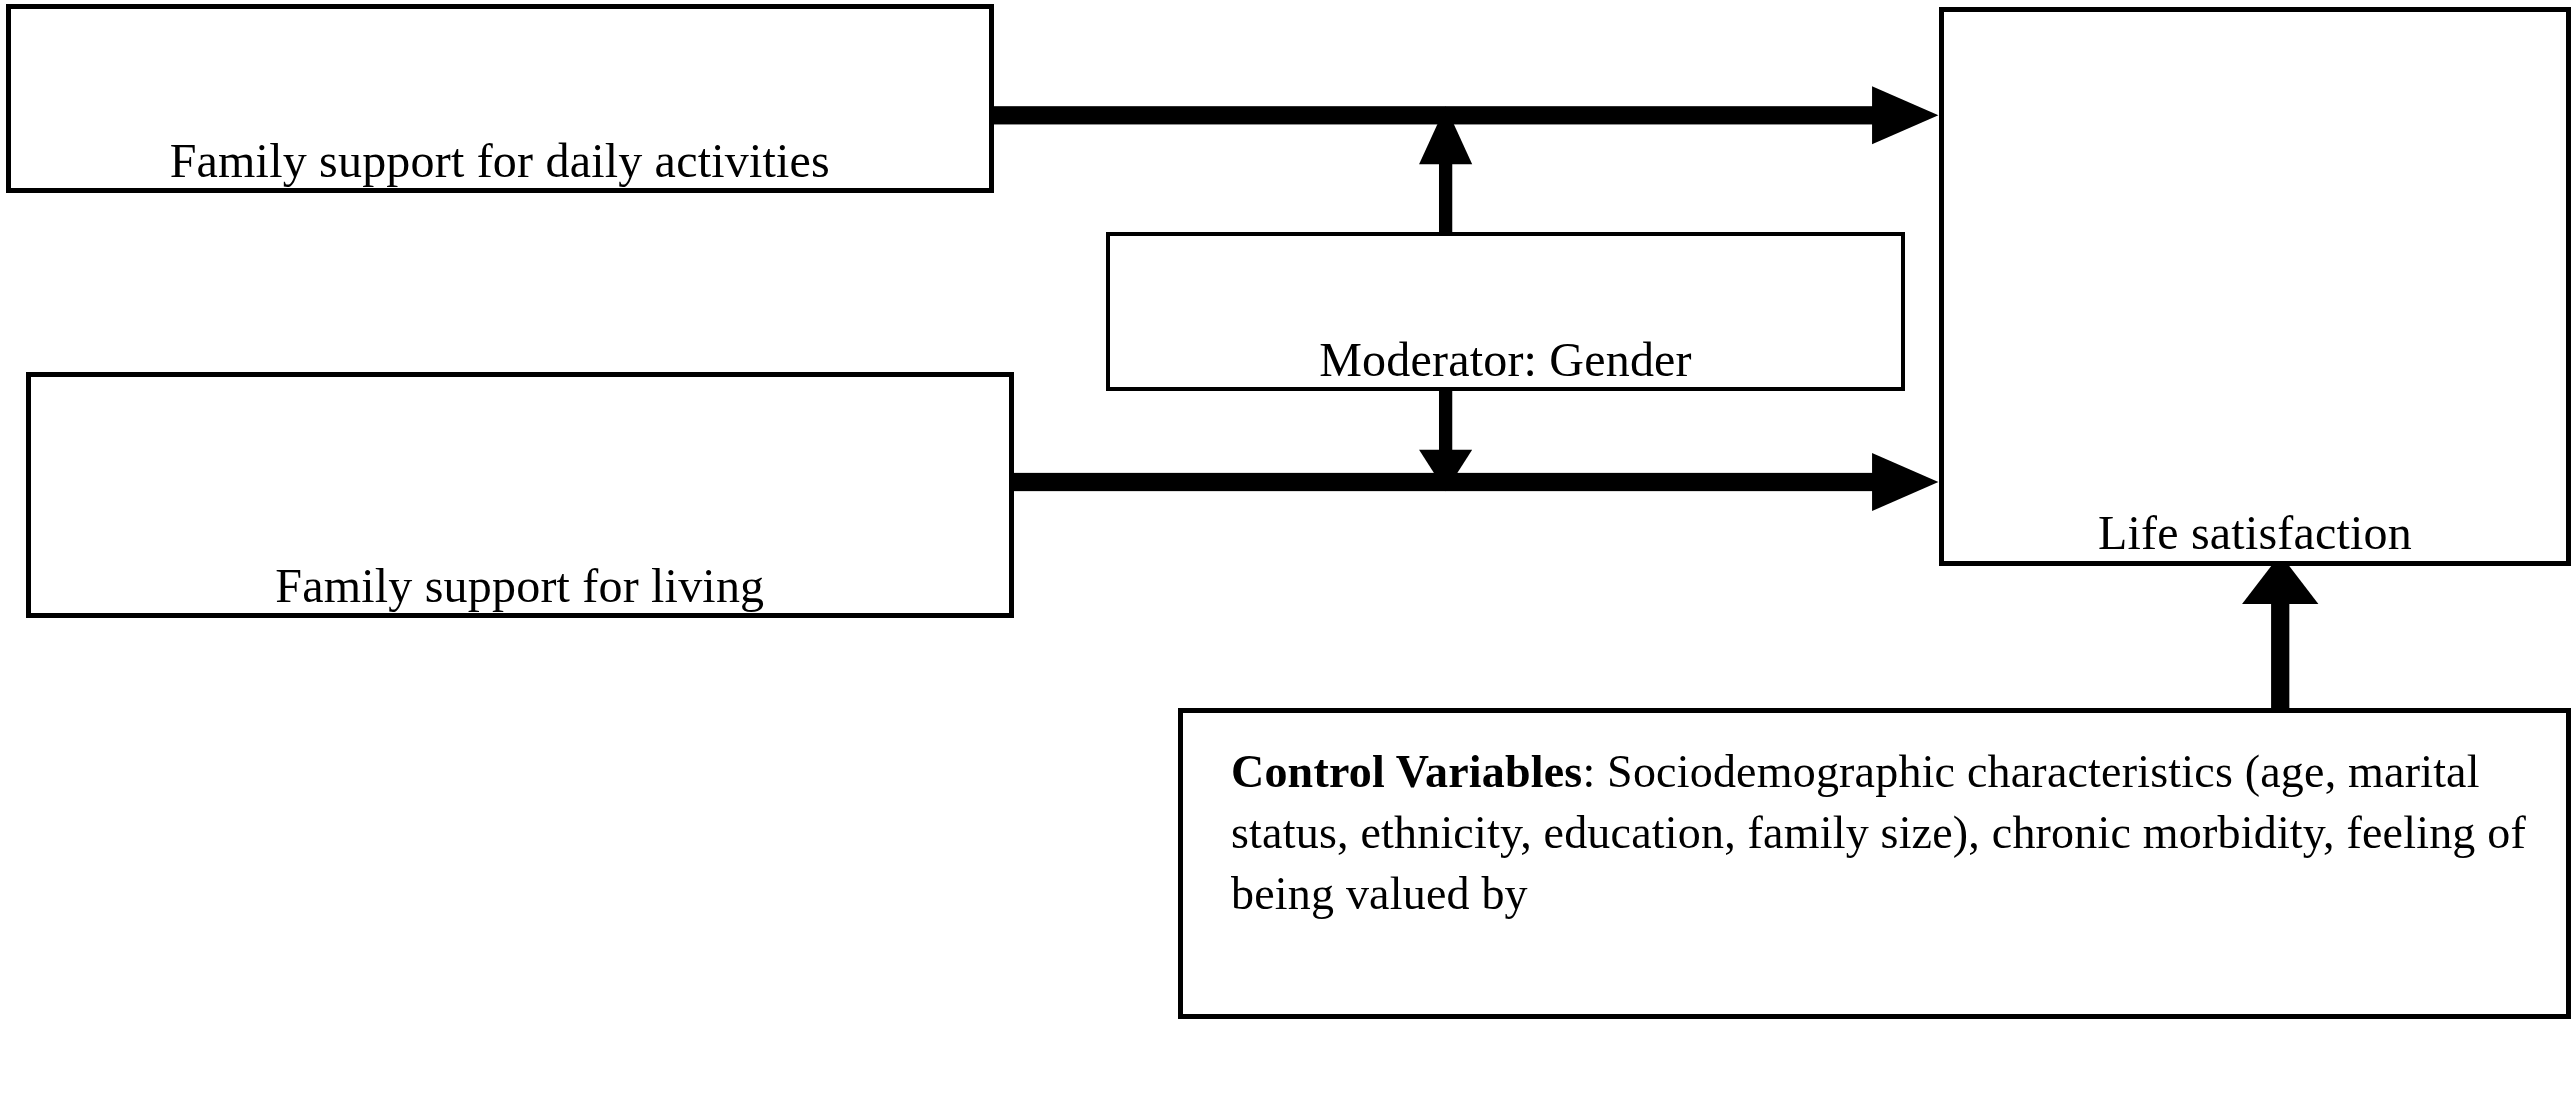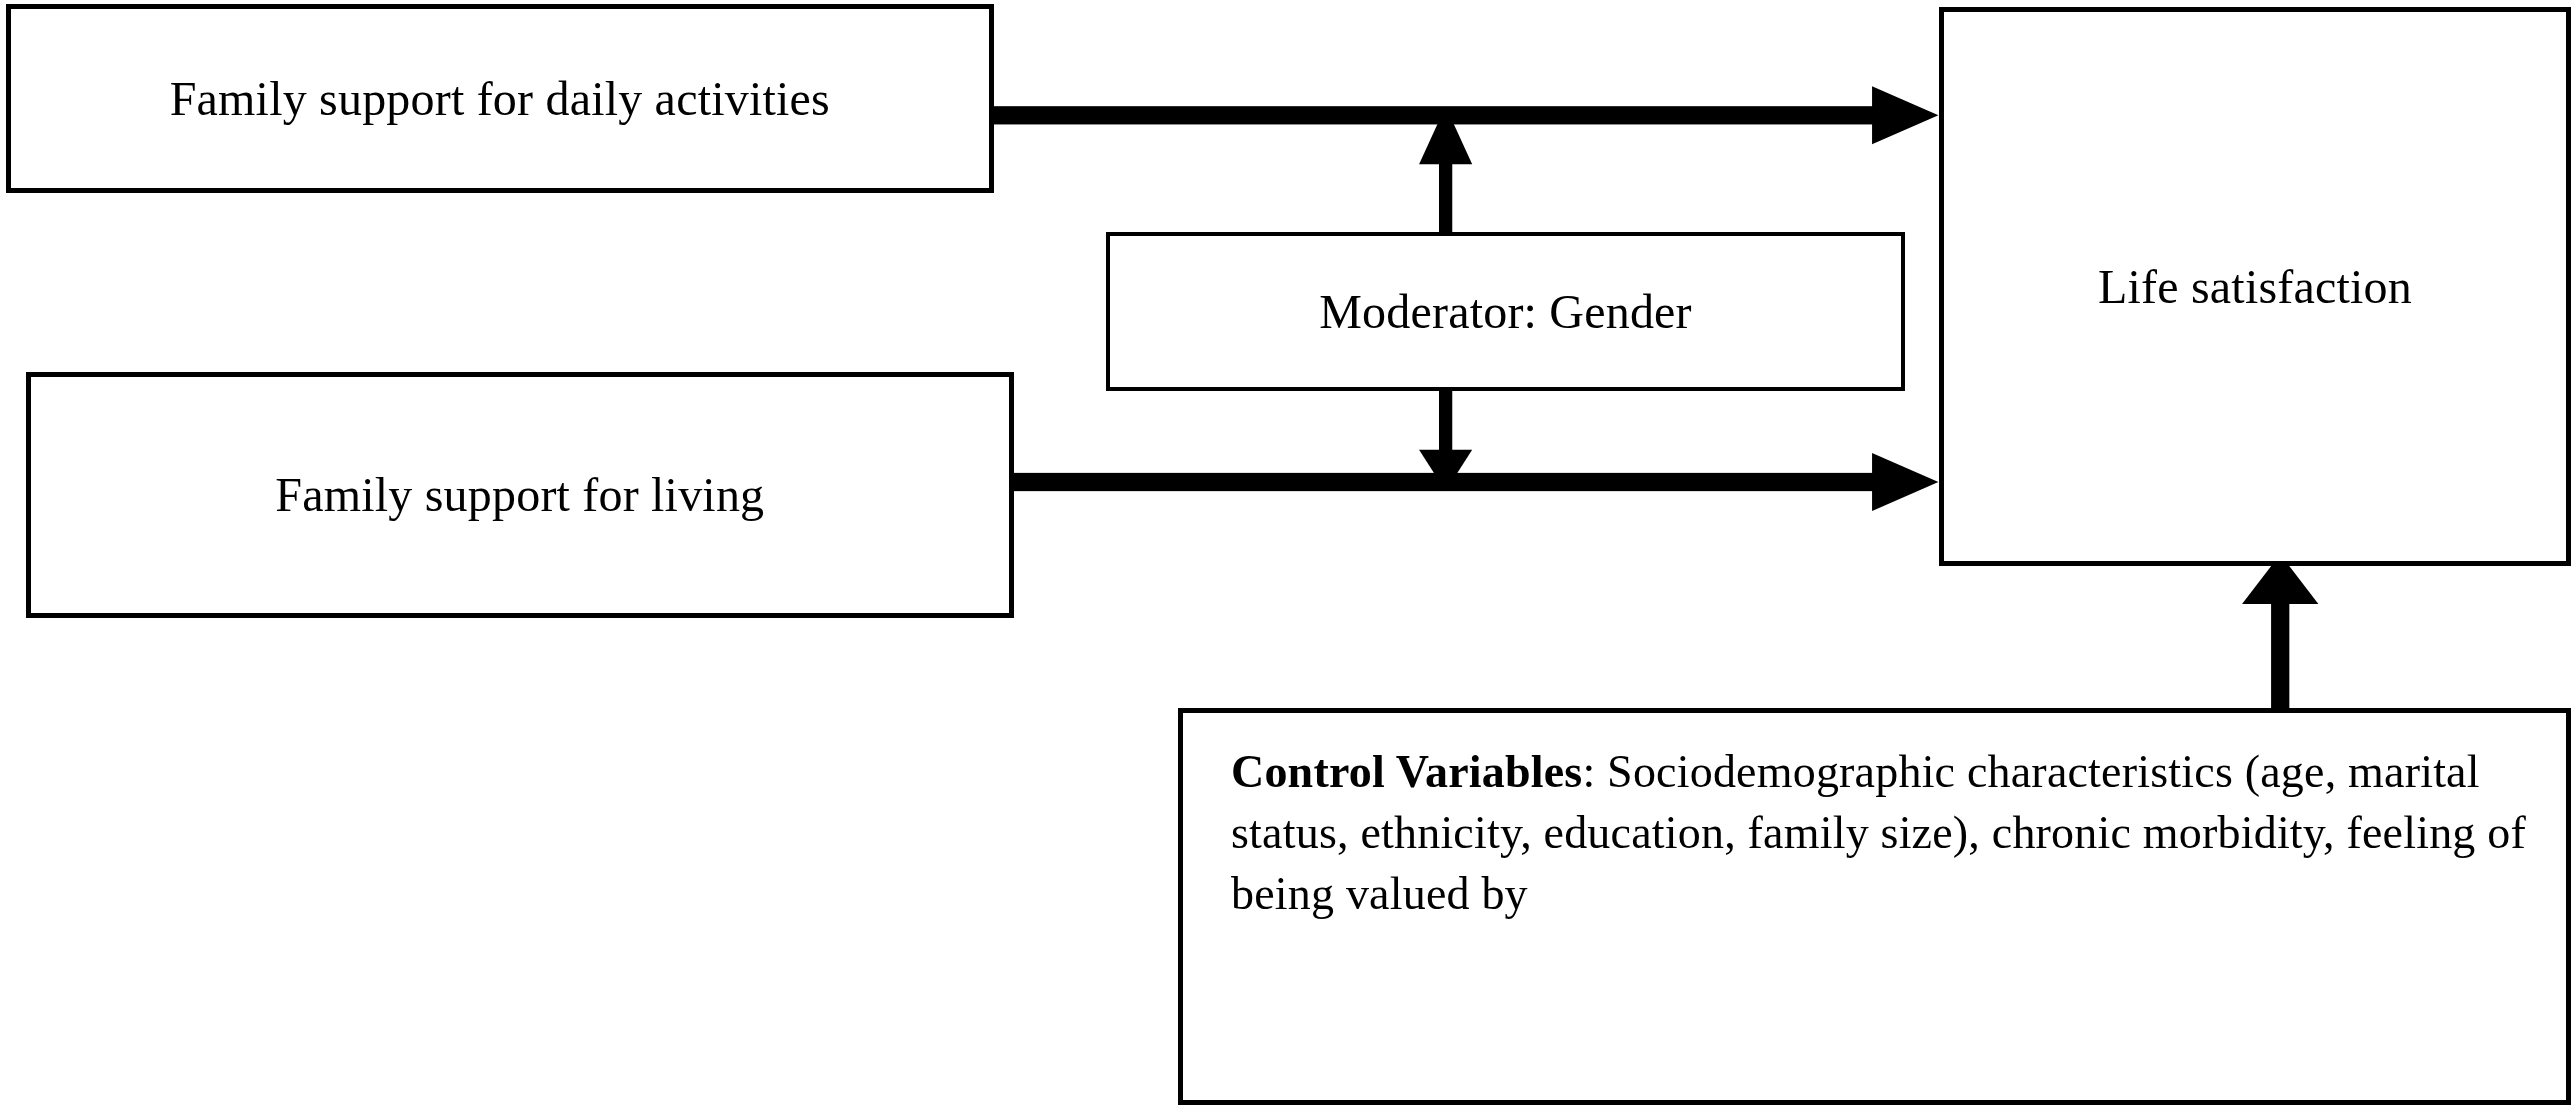--- a/index.html
+++ b/index.html
@@ -14,21 +14,21 @@
     background: #ffffff;
     font-family: "Liberation Serif", "DejaVu Serif", serif;
     overflow: hidden;
   }
   .node-box {
     position: absolute;
     box-sizing: border-box;
     background: #ffffff;
     border: 5.8px solid #000000;
     display: flex;
-    align-items: center;
+    align-items: flex-end;
     justify-content: center;
     text-align: center;
     color: #000000;
   }
   .node-label {
     font-size: 48px;
     line-height: 1.15;
     letter-spacing: 0.2px;
   }
 
@@ -45,21 +45,21 @@
     left: 1939px; top: 6.6px;
     width: 632px;  height: 559px;
   }
   #box-moderator {
     left: 1106px; top: 232px;
     width: 799px;  height: 159px;
     border-width: 4.1px;
   }
   #box-control-variables {
     left: 1178px; top: 708px;
-    width: 1393px; height: 397px;
+    width: 1393px; height: 311px;
     border-width: 5.8px;
     align-items: flex-start;
     justify-content: flex-start;
   }
   #box-control-variables .node-label {
     text-align: left;
     padding: 28px 25px 0 48px;
     font-size: 46px;
     line-height: 1.33;
   }

